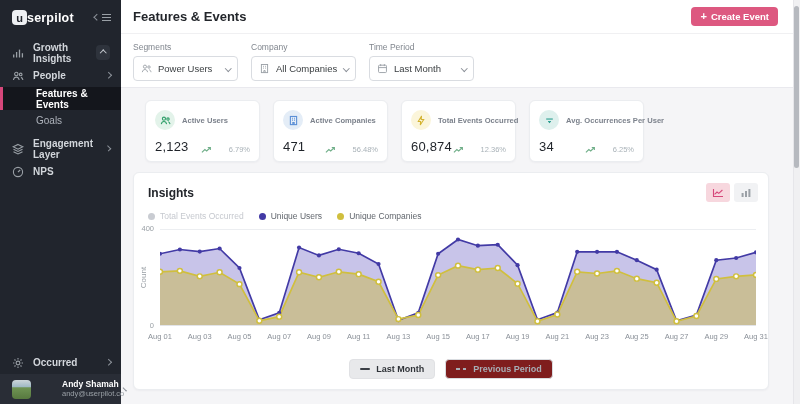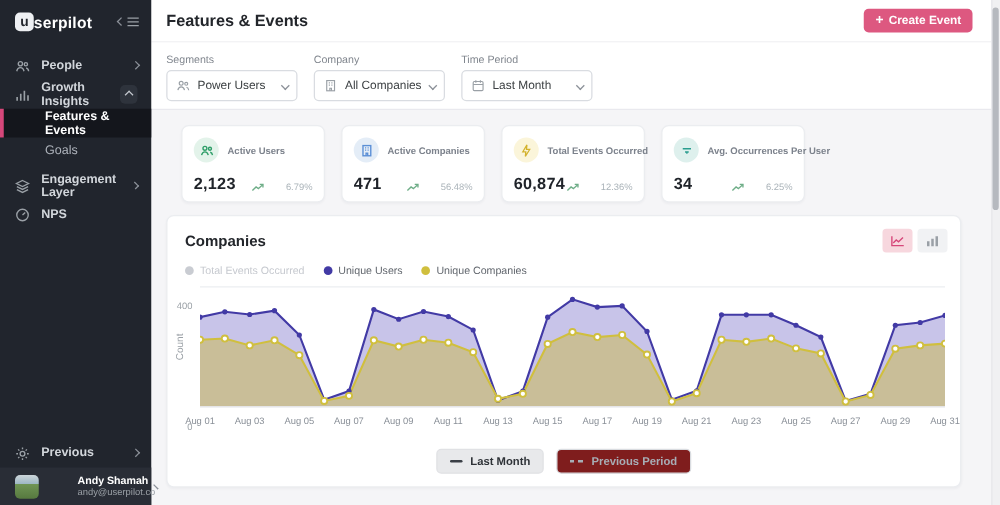--- a/index.html
+++ b/index.html
@@ -50,38 +50,38 @@
   .dropdown svg { flex:none; }
   .dropdown-value { font-size:9.5px; color:#3c4043; white-space:nowrap; }
   .dropdown .chev { margin-left:auto; }
 
   .stats { position:absolute; left:0; top:100px; display:flex; gap:13px; padding-left:24px; }
   .stat-card { width:115px; height:62px; background:#fff; border:1px solid #ebedf0; border-radius:6px; box-shadow:0 1px 2px rgba(20,20,40,.04); padding:9px 9px 8px 9px; }
   .stat-head { display:flex; align-items:center; gap:7px; }
   .stat-icon { width:20px; height:20px; border-radius:50%; display:flex; align-items:center; justify-content:center; flex:none; }
   .stat-label { font-size:7.6px; color:#7c828c; font-weight:bold; white-space:nowrap; }
   .stat-bottom { display:flex; align-items:flex-end; margin-top:9px; }
-  .stat-value { font-size:13px; font-weight:bold; color:#1f2329; letter-spacing:.2px; }
+  .stat-value { font-size:13px; font-weight:normal; color:#1f2329; letter-spacing:.2px; }
   .stat-trend { margin-left:auto; display:flex; align-items:center; gap:17px; }
   .stat-trend-pct { font-size:7.5px; color:#a9b2b8; }
 
   .overview-card { position:absolute; left:12px; top:172px; width:636px; height:218px; background:#fff; border:1px solid #ebedf0; border-radius:6px; box-shadow:0 1px 2px rgba(20,20,40,.04); }
   .ov-head { display:flex; align-items:center; padding:10px 10px 0 14px; }
   .ov-title { font-size:12px; font-weight:bold; color:#23262b; }
   .chart-toggles { margin-left:auto; display:flex; gap:4px; }
   .toggle-btn { width:24px; height:19px; border:none; border-radius:3px; display:flex; align-items:center; justify-content:center; cursor:pointer; background:#f1f2f4; }
   .toggle-btn.active { background:#f7d7de; }
   .ov-legend { display:flex; gap:15px; padding:9px 0 0 14px; }
   .legend-item { display:flex; align-items:center; gap:5px; font-size:8.5px; color:#61666d; cursor:pointer; }
   .legend-item .dot { width:7px; height:7px; border-radius:50%; flex:none; }
   .legend-item.muted { color:#c6c9cf; }
 
   .chart-wrap { position:absolute; left:0; right:0; top:50px; height:130px; }
   .y-axis-title { position:absolute; left:-1px; top:50px; transform:rotate(-90deg); font-size:8px; color:#9aa0a6; }
-  .ytick { position:absolute; font-size:7.5px; color:#9aa0a6; width:18px; text-align:right;margin-top:16px; }
+  .ytick { position:absolute; font-size:7.5px; color:#9aa0a6; width:18px; text-align:right; }
   .ytick.top { left:2px; top:1px; }
   .ytick.bottom { left:2px; top:98px; }
   .plot { position:absolute; left:26px; right:12px; top:6px; height:97px; border-top:1px solid #eceef1; border-bottom:1px solid #e2e4e8; }
   .plot svg { display:block; width:100%; height:100%; }
   .x-labels { position:absolute; left:26px; right:12px; top:109px; height:12px; }
   .xlab { position:absolute; transform:translateX(-50%); font-size:7.5px; color:#8a9098; white-space:nowrap; }
 
   .period-btns { position:absolute; left:0; right:0; top:186px; display:flex; justify-content:center; gap:10px; }
   .period-btn { height:20px; border-radius:4px; display:flex; align-items:center; gap:6px; padding:0 10px; font-size:9px; font-weight:bold; font-family:inherit; cursor:pointer; }
   .period-btn.current { background:#e8e9eb; border:1px solid #e0e1e4; color:#2f3338; }
@@ -107,41 +107,41 @@
         <span class="hamb">
             <i></i>
             <i></i>
             <i></i>
           </span>
       </span>
     </div>
 
     <nav class="nav">
       <div class="nav-item">
-        <svg width="12" height="12" viewBox="0 0 12 12" fill="none" stroke="#9aa0a6" stroke-width="1.1">
-            <circle cx="4.3" cy="4" r="1.7"></circle>
-            <path d="M1.4 10c.4-1.9 1.5-2.9 2.9-2.9S6.8 8.1 7.2 10"></path>
-            <circle cx="8.7" cy="4.4" r="1.3"></circle>
-            <path d="M8.9 7.4c1.1.2 1.8 1.1 2 2.6"></path>
-          </svg>
-        <span>People</span>
-        <span class="chev r"></span>
-      </div>
-      <div class="nav-item">
         <svg width="12" height="12" viewBox="0 0 12 12" fill="none" stroke="#9aa0a6" stroke-width="1.3">
             <path d="M1.7 10.5V7.6"></path>
             <path d="M4.6 10.5V5"></path>
             <path d="M7.5 10.5V2.6"></path>
             <path d="M10.4 10.5V6.2"></path>
           </svg>
         <span>Growth Insights</span>
         <span class="chev-btn">
             <span class="chev u"></span>
           </span>
       </div>
+      <div class="nav-item">
+        <svg width="12" height="12" viewBox="0 0 12 12" fill="none" stroke="#9aa0a6" stroke-width="1.1">
+            <circle cx="4.3" cy="4" r="1.7"></circle>
+            <path d="M1.4 10c.4-1.9 1.5-2.9 2.9-2.9S6.8 8.1 7.2 10"></path>
+            <circle cx="8.7" cy="4.4" r="1.3"></circle>
+            <path d="M8.9 7.4c1.1.2 1.8 1.1 2 2.6"></path>
+          </svg>
+        <span>People</span>
+        <span class="chev r"></span>
+      </div>
       <div class="sub-item active">
         <span>Features &amp; Events</span>
       </div>
       <div class="sub-item">
         <span>Goals</span>
       </div>
       <div class="nav-item" style="margin-top:6px">
         <svg width="12" height="12" viewBox="0 0 12 12" fill="none" stroke="#9aa0a6" stroke-width="1.1">
             <path d="M6 1.4 10.8 3.8 6 6.2 1.2 3.8z"></path>
             <path d="M1.5 6.3 6 8.5l4.5-2.2"></path>
@@ -158,21 +158,21 @@
         <span>NPS</span>
       </div>
     </nav>
 
     <div class="side-footer">
       <div class="nav-item">
         <svg width="12" height="12" viewBox="0 0 12 12" fill="none" stroke="#9aa0a6" stroke-width="1.1">
             <circle cx="6" cy="6" r="1.9"></circle>
             <path d="M6 1v1.4M6 9.6V11M1 6h1.4M9.6 6H11M2.5 2.5l1 1M8.5 8.5l1 1M9.5 2.5l-1 1M3.5 8.5l-1 1"></path>
           </svg>
-        <span>Previous</span>
+        <span>Occurred</span>
         <span class="chev r"></span>
       </div>
     </div>
 
     <div class="user-row">
       <span class="avatar"></span>
       <span class="user-meta">
         <div class="user-name">Andy Shamah</div>
         <div class="user-email">andy@userpilot.co</div>
       </span>
@@ -312,21 +312,21 @@
                 <path d="M7.4 1.3h2.8v2.6"></path>
               </svg>
             <span class="stat-trend-pct">6.25%</span>
           </span>
         </div>
       </div>
     </div>
 
     <section class="overview-card">
       <div class="ov-head">
-        <span class="ov-title">Companies</span>
+        <span class="ov-title">Insights</span>
         <span class="chart-toggles">
           <button class="toggle-btn active">
             <svg width="12" height="10" viewBox="0 0 12 10" fill="none" stroke="#d6477a" stroke-width="1.1">
                 <path d="M1.5 1v7.5H11"></path>
                 <path d="M2.6 6.4 5 4l1.8 1.4L10.4 2"></path>
               </svg>
           </button>
           <button class="toggle-btn">
             <svg width="12" height="10" viewBox="0 0 12 10" fill="none">
                 <rect x="1.6" y="5" width="2" height="4" fill="#9aa0a6"></rect>

